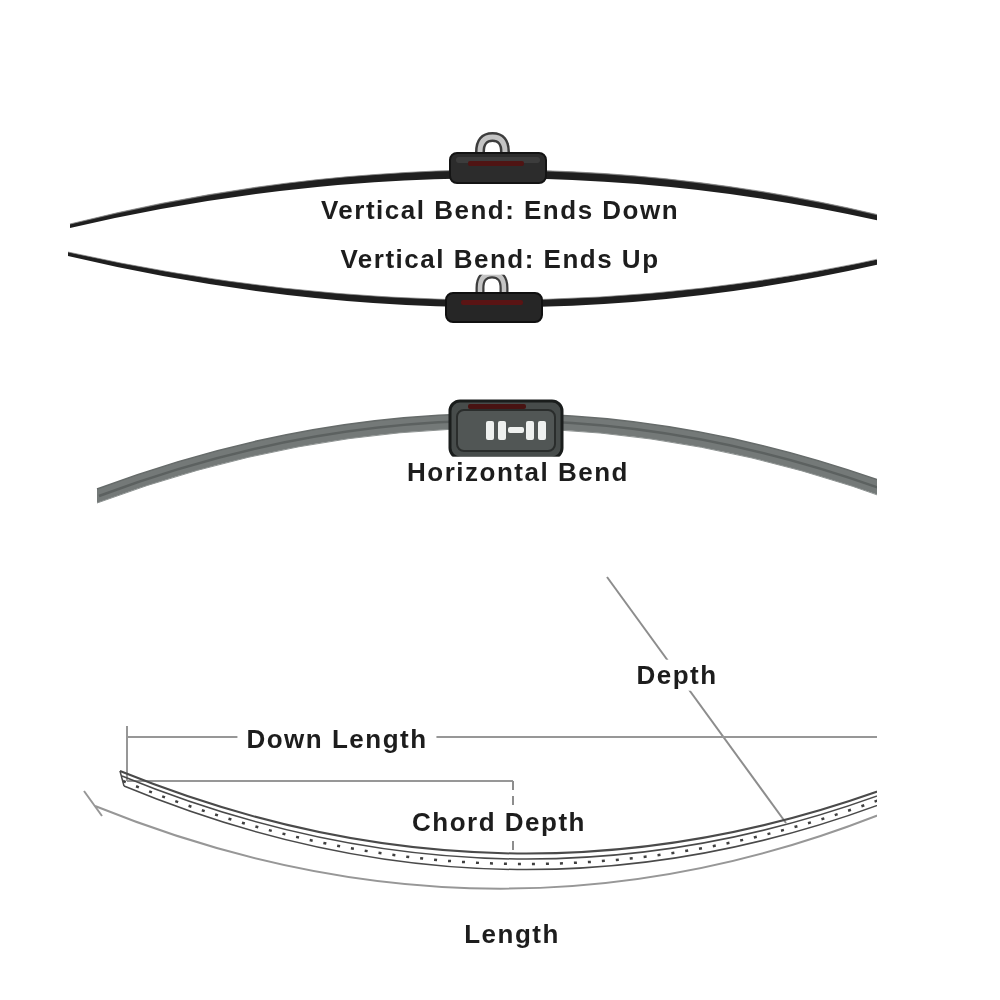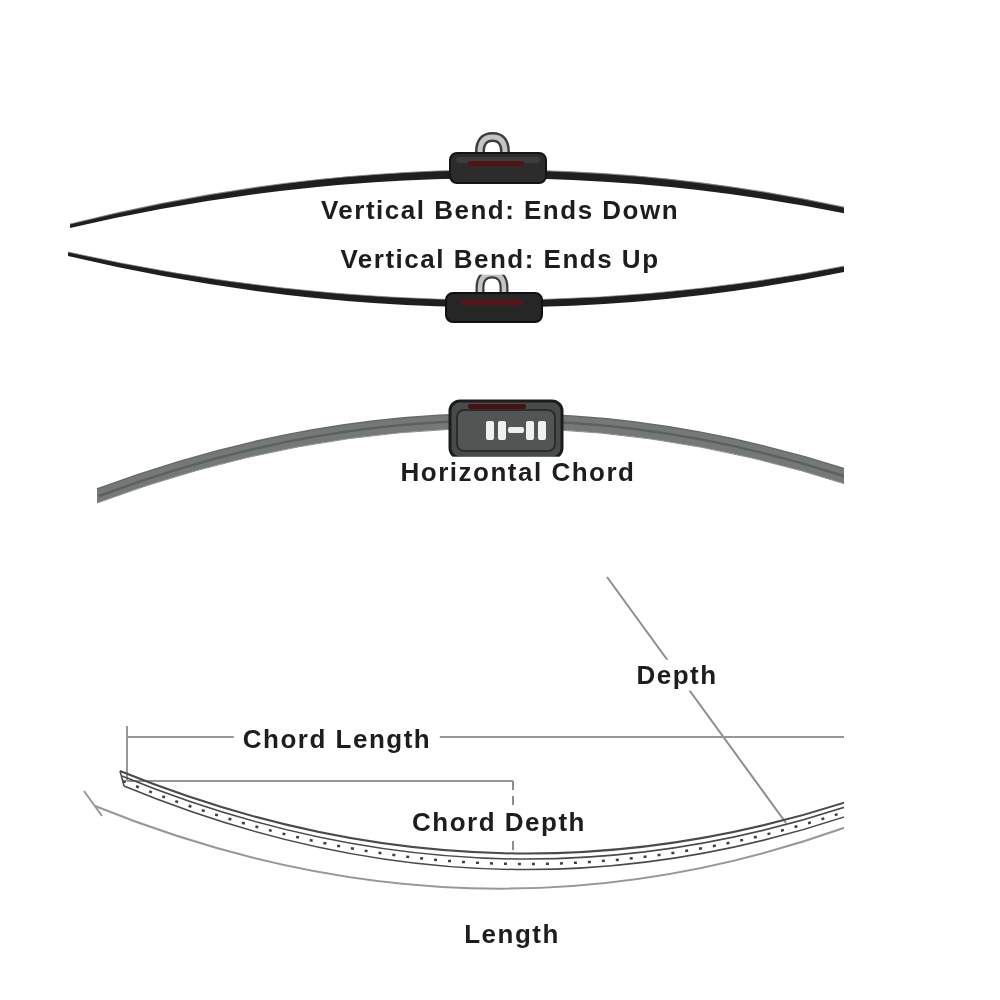--- a/index.html
+++ b/index.html
@@ -7,20 +7,21 @@
     padding: 0;
     background: #ffffff;
   }
   .stage {
     position: relative;
     width: 844px;
     height: 1000px;
     background: #ffffff;
     overflow: hidden;
     font-family: "Liberation Sans", "DejaVu Sans", sans-serif;
+    padding-left: 33px;
   }
   .stage svg {
     position: absolute;
     left: 0;
     top: 0;
   }
   .lbl {
     position: absolute;
     transform: translate(-50%, -50%);
     font-weight: bold;
@@ -98,23 +99,23 @@
       <path d="M 95 806 Q 520 978 933 792" fill="none" stroke="#979797" stroke-width="2"></path>
       <line x1="84" y1="791" x2="102" y2="816" stroke="#979797" stroke-width="2"></line>
       <line x1="921" y1="777" x2="941" y2="805" stroke="#979797" stroke-width="2"></line>
     </g>
   </svg>
 
   <div class="lbl" style="left:500px; top:210px;">Vertical Bend: Ends Down</div>
 
   <div class="lbl" style="left:500px; top:259px;">Vertical Bend: Ends Up</div>
 
-  <div class="lbl" style="left:518px; top:472px;">Horizontal Chord</div>
+  <div class="lbl" style="left:518px; top:472px;">Horizontal Bend</div>
 
   <div class="lbl" style="left:677px; top:675px;">Depth</div>
 
-  <div class="lbl" style="left:337px; top:739px;">Chord Length</div>
+  <div class="lbl" style="left:337px; top:739px;">Down Length</div>
 
   <div class="lbl" style="left:499px; top:822px;">Chord Depth</div>
 
   <div class="lbl" style="left:512px; top:887px;margin-top:47px;">Length</div>
 
 </div>
 
 </body></html>

